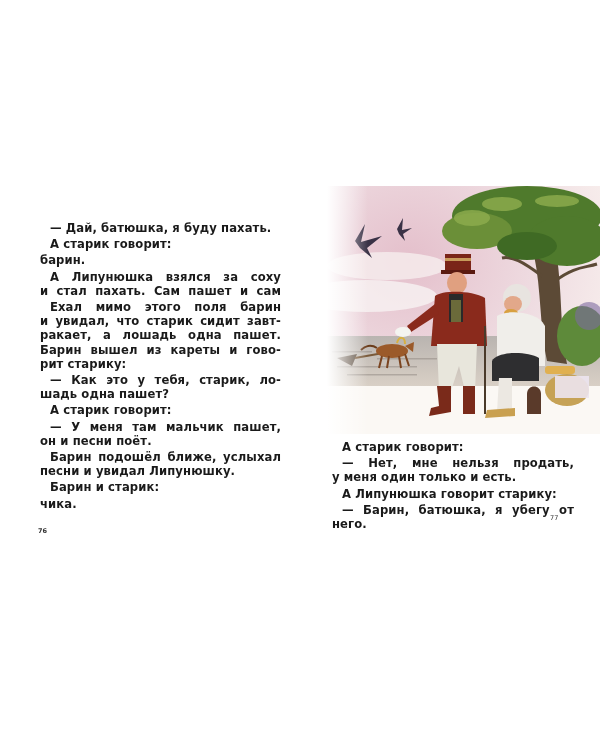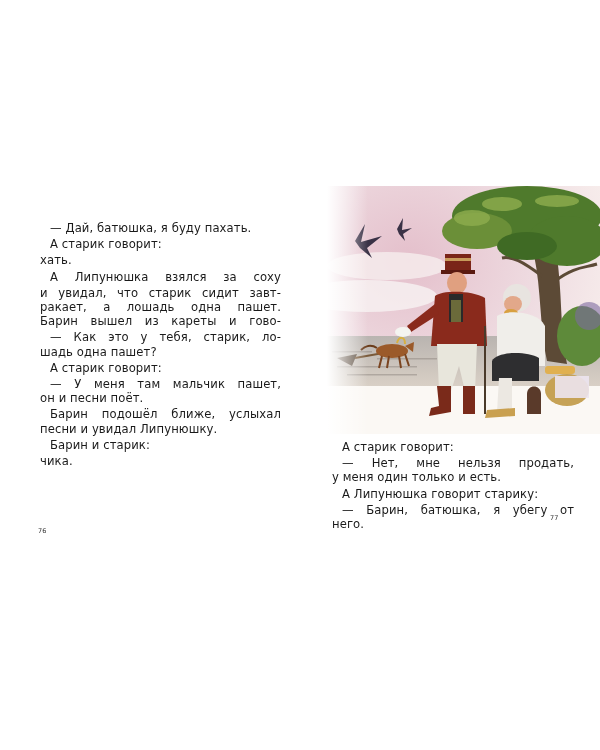--- a/index.html
+++ b/index.html
@@ -1,20 +1,20 @@
 <!DOCTYPE html>
 <html><head>
   <meta charset="utf-8">
   <style>
     html, body { margin: 0; padding: 0; }
     body {
       width: 600px; height: 750px; background: #ffffff; position: relative; overflow: hidden;
       font-family: "DejaVu Sans", sans-serif; color: #1a1a1a;
     }
-    .page { position: absolute; top: 0; height: 750px; }
+    .page { position: absolute; top: 0; height: 750px; font-weight: bold; }
     .page-left { left: 0; width: 300px; }
     .page-right { left: 300px; width: 300px; }
 
     .text-col {
       position: absolute; font-size: 11.6px; line-height: 14.2px; letter-spacing: 0.1px;
     }
     .left-text { left: 40px; top: 221px; width: 241px; }
     .right-text { left: 32px; top: 440px; width: 242px; }
 
     .line { display: block; white-space: nowrap; text-align: justify; text-align-last: justify; }
@@ -33,27 +33,30 @@
   </style>
 </head>
 <body>
 
 <div class="page page-left">
   <div class="text-col left-text" id="left-text">
       <span class="line indent last">— Дай, батюшка, я буду пахать.</span>
       <div class="gap"></div>
       <span class="line indent last">А старик говорит:</span>
       <div class="gap"></div>
-      <span class="line last">хать.</span>
+      <span class="line last">барин.</span>
       <div class="gap"></div>
       <span class="line indent">А Липунюшка взялся за соху</span>
+      <span class="line">и стал пахать. Сам пашет и сам</span>
       <div class="gap"></div>
+      <span class="line indent">Ехал мимо этого поля барин</span>
       <span class="line">и увидал, что старик сидит завт-</span>
       <span class="line">ракает, а лошадь одна пашет.</span>
       <span class="line">Барин вышел из кареты и гово-</span>
+      <span class="line last">рит старику:</span>
       <div class="gap"></div>
       <span class="line indent">— Как это у тебя, старик, ло-</span>
       <span class="line last">шадь одна пашет?</span>
       <div class="gap"></div>
       <span class="line indent last">А старик говорит:</span>
       <div class="gap"></div>
       <span class="line indent">— У меня там мальчик пашет,</span>
       <span class="line last">он и песни поёт.</span>
       <div class="gap"></div>
       <span class="line indent">Барин подошёл ближе, услыхал</span>

